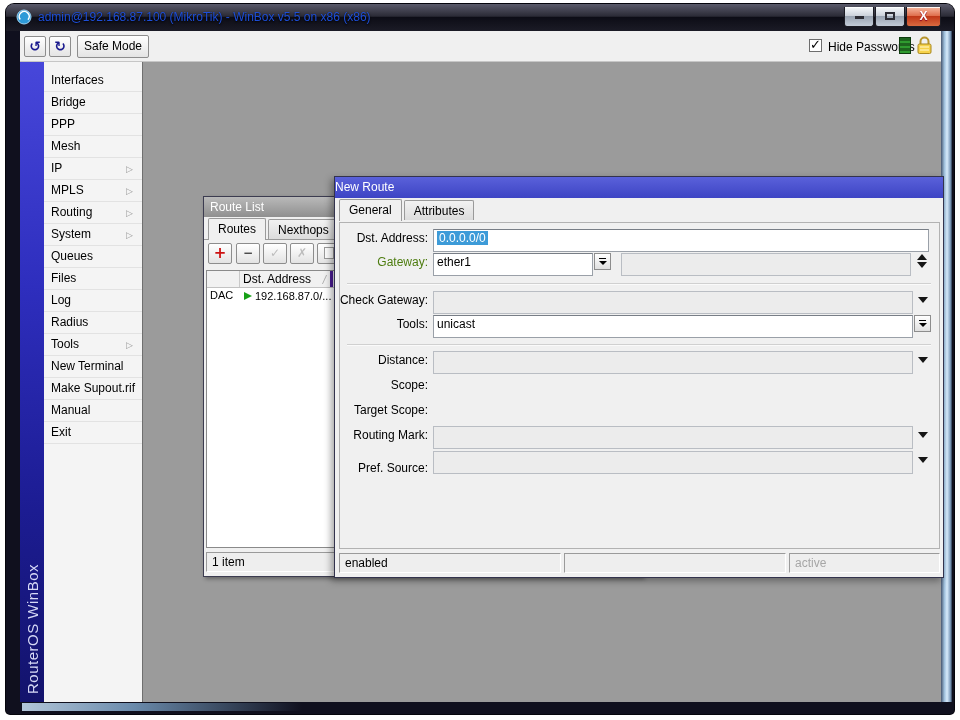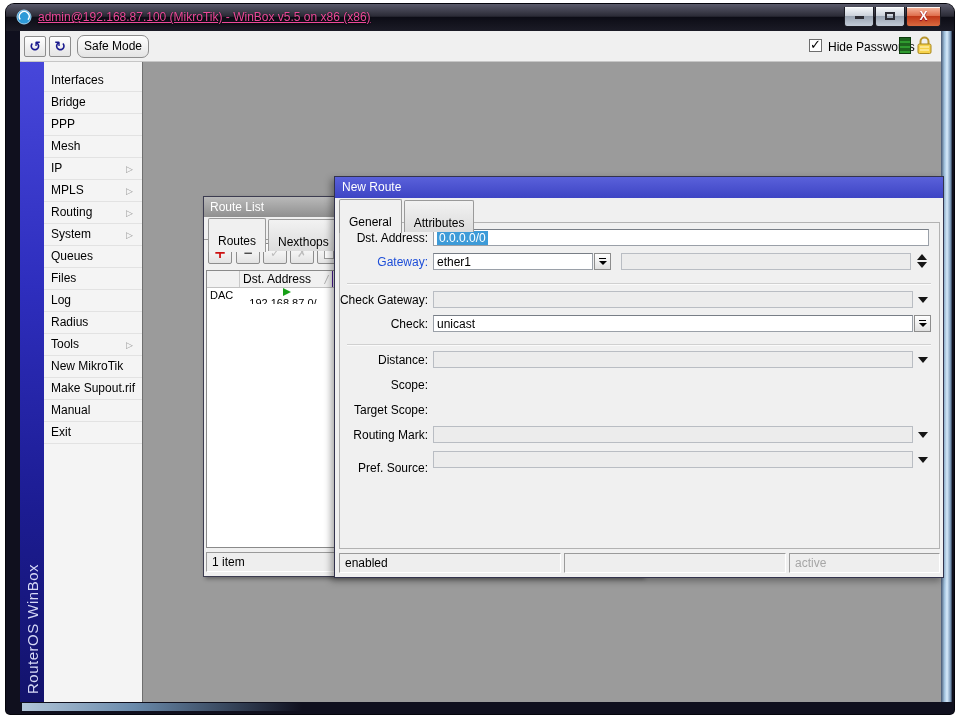--- a/index.html
+++ b/index.html
@@ -6,40 +6,40 @@
   body { width:960px; height:720px; position:relative; background:#fff;
          font-family:"Liberation Sans", sans-serif; font-size:12px; color:#000; overflow:hidden; }
   .abs { position:absolute; }
   .glyph { font-family:"DejaVu Sans", sans-serif; }
 
   
   .win-frame { left:6px; top:4px; width:948px; height:710px; background:#10101e;
                border-radius:8px 8px 4px 4px; box-shadow:0 0 0 1px #05050c, inset 0 1px 0 rgba(255,255,255,.28); }
   .titlebar { left:6px; top:4px; width:948px; height:27px; border-radius:8px 8px 0 0;
               background:linear-gradient(180deg,#5a5a6a,#2b2b36 45%,#0d0d16 50%,#1b1b26); }
-  .win-title { left:38px; top:10px; color:#ec4899; text-shadow:0 1px 2px #000; white-space:nowrap;text-decoration:underline; }
+  .win-title { left:38px; top:10px; color:#1d4ed8; text-shadow:0 1px 2px #000; white-space:nowrap; }
   .logo { left:16px; top:9px; }
   .cap-btn { top:7px; height:20px; border:1px solid #1c1c24; border-top:none; border-radius:0 0 3px 3px;
              background:linear-gradient(180deg,#f7f9fb,#cdd3dc 45%,#9aa4b2 50%,#c3ccd8);
              box-shadow:inset 0 1px 0 rgba(255,255,255,.9); text-align:center; }
   .btn-min { left:844px; width:30px; } .btn-max { left:875px; width:30px; }
   .btn-close { left:906px; width:35px;
              background:linear-gradient(180deg,#f7b9a2,#e0714f 45%,#c03818 50%,#d96a40); }
   .minbar { display:inline-block; width:9px; height:3px; background:#2b2b33; margin-top:9px; }
   .maxbox { display:inline-block; width:10px; height:8px; border:2px solid #2b2b33; margin-top:5px; }
   .xglyph { color:#fff; font-weight:bold; font-size:12px; line-height:18px; text-shadow:0 1px 1px #802; }
 
   
   .toolbar { left:20px; top:31px; width:921px; height:31px; background:#f0f0f0; border-bottom:1px solid #c6c6c6; }
   .tb-btn { position:absolute; border:1px solid #8d8d8d; background:linear-gradient(#ffffff,#e4e4e4);
             border-radius:2px; text-align:center; cursor:default; }
   .undo-btn { left:4px; top:5px; width:22px; height:21px; }
   .redo-btn { left:29px; top:5px; width:22px; height:21px; }
   .uglyph { color:#1a1a8e; font-size:14px; line-height:19px; font-weight:bold; }
-  .safe-btn { left:57px; top:4px; width:72px; height:23px; line-height:21px;border-radius:7px; }
+  .safe-btn { left:57px; top:4px; width:72px; height:23px; line-height:21px; }
   .hp-box { left:789px; top:8px; width:13px; height:13px; background:#fff; border:1px solid #6e6e6e; }
   .hp-box span { position:absolute; left:0px; top:-3px; font-size:13px; }
   .hp-label { left:808px; top:9px; }
   .signal-icon { left:879px; top:6px; width:12px; height:17px; border:1px solid #0e3c0e;
                  background:repeating-linear-gradient(180deg,#1e641e 0 3px,#2f9b2f 3px 5px); }
   .lock-icon { left:896px; top:5px; }
 
   
   .brand-strip { left:20px; top:62px; width:24px; height:640px;
                  background:linear-gradient(180deg,#4747da 0%,#2e2ebe 35%,#1c1c92 70%,#13136c 100%);
@@ -52,26 +52,26 @@
                position:relative; background:#f4f4f4; }
   .menu-item .sub { position:absolute; right:9px; top:1px; color:#9a9a9a; font-size:9px; }
 
   .workspace { left:143px; top:62px; width:798px; height:640px; background:#9b9b9b; }
   .right-border { left:941px; top:31px; width:11px; height:671px;
                   background:linear-gradient(90deg,#46566f,#9dbeda 30%,#d8ecfc 55%,#7e9cbc 85%,#2b3950); }
   .bottom-glow { left:22px; top:703px; width:280px; height:8px; opacity:.85;
                  background:linear-gradient(90deg,#cfe6fa,#7aa0c4 40%,rgba(16,16,30,0)); }
 
   
-  .tab { display:inline-block; margin-right:2px; padding:15px 9px 2px; border:1px solid #9a9a9a; border-bottom:none;
+  .tab { display:inline-block; margin-right:2px; padding:3px 9px 2px; border:1px solid #9a9a9a; border-bottom:none;
          border-radius:2px 2px 0 0; background:linear-gradient(#f2f2f2,#dcdcdc); position:relative; top:2px; }
   .tab.active { background:#f0f0f0; top:1px; padding-bottom:4px; z-index:3; }
   .icon-btn { position:absolute; top:3px; width:24px; height:21px; border:1px solid #8d8d8d;
               background:linear-gradient(#ffffff,#e3e3e3); border-radius:2px; text-align:center; line-height:19px; }
-  .fld { position:absolute; height:17px; line-height:15px; padding:1px 0 0 3px; background:#fff;
+  .fld { position:absolute; height:23px; line-height:15px; padding:1px 0 0 3px; background:#fff;
          border:1px solid #9aa0a8; border-top-color:#787e86; overflow:hidden; white-space:nowrap; }
   .fld.dis { background:#ececec; border-color:#b9bdc3; }
   .darr { position:absolute; width:0; height:0; border-left:5px solid transparent;
           border-right:5px solid transparent; border-top:6px solid #151515; }
   .combo { position:absolute; width:17px; height:17px; border:1px solid #8d8d8d;
            background:linear-gradient(#ffffff,#e0e0e0); }
   .cg-bar { width:7px; height:1px; background:#000; margin:4px auto 2px; }
   .cg-tri { width:0; height:0; border-left:4px solid transparent; border-right:4px solid transparent;
             border-top:4px solid #000; margin:0 auto; }
   .spin-up { width:0; height:0; border-left:5px solid transparent; border-right:5px solid transparent;
@@ -89,41 +89,41 @@
   .rl-tabs { height:23px; padding-left:4px; border-bottom:1px solid #9a9a9a; position:relative; z-index:2; }
   .rl-toolbar { position:relative; height:27px; }
   .add-glyph { color:#cc1111; font-weight:bold; font-size:15px; line-height:18px; }
   .rem-glyph { color:#444; font-weight:bold; }
   .dim-glyph { color:#bcbcbc; font-weight:bold; }
   .clip { width:10px; height:12px; border:1px solid #9a9a9a; margin:3px auto; background:#fdfdfd; }
   .rl-table { position:absolute; left:2px; top:73px; width:434px; height:278px; background:#fff;
               border:1px solid #8a8a8a; }
   .rl-head { display:flex; height:17px; background:#f1f1f1; border-bottom:1px solid #c2c2c2; line-height:16px; }
   .rl-hc1 { width:33px; border-right:1px solid #c9c9c9; }
-  .rl-hc2 { width:93px; border-right:1px solid #4c1d95; padding-left:3px; position:relative; }
+  .rl-hc2 { width:93px; border-right:3px solid #4c1d95; padding-left:3px; position:relative; }
   .rl-hc3 { flex:1; }
   .sort { position:absolute; right:4px; top:1px; color:#aaa; font-size:10px; font-style:italic; }
   .rl-row { display:flex; height:16px; line-height:15px; font-size:11px; }
   .rl-c1 { width:33px; padding-left:3px; }
-  .rl-c2 { width:93px; padding-left:2px; display:flex; align-items:center; overflow:hidden; white-space:nowrap;flex-direction:column; }
+  .rl-c2 { width:93px; padding-left:2px; display:flex; align-items:center; overflow:hidden; white-space:nowrap; }
   .flag { width:0; height:0; border-left:8px solid #17a017; border-top:4px solid transparent;
           border-bottom:4px solid transparent; margin:0 3px 0 2px; flex:none; }
   .rl-status1 { left:2px; top:355px; width:132px; }
   .rl-status2 { left:132px; top:355px; width:305px; }
 
   
   .new-route { left:334px; top:176px; width:610px; height:402px; background:#f0f0f0;
                border:1px solid #33334d; z-index:2; box-shadow:-3px 3px 7px rgba(0,0,0,.35); }
-  .nr-title { height:21px; line-height:21px; padding-left:7px; color:#fff;
+  .nr-title { height:21px; line-height:21px; color:#fff;
               background:linear-gradient(180deg,#5a61da,#3d44c4); }
   .nr-tabs { height:23px; padding-left:4px; position:relative; z-index:2; }
   .nr-page { position:absolute; left:4px; top:45px; width:601px; height:327px;
              border:1px solid #b2b2b2; background:#f0f0f0; }
   .flabel { position:absolute; left:0; width:93px; text-align:right; white-space:nowrap; }
-  .blue-label { color:#1d4ed8; }
+  .blue-label { color:#4d7c0f; }
   .sep { position:absolute; left:12px; width:584px; height:2px;
          border-top:1px solid #d0d0d0; border-bottom:1px solid #fafafa; }
   .sel { background:#3d9bd8; color:#fff; padding:0 2px; }
   .nr-st1 { left:4px; top:376px; width:222px; }
   .nr-st2 { left:229px; top:376px; width:222px; }
   .nr-st3 { left:454px; top:376px; width:151px; color:#a6a6a6; }
 </style>
 </head>
 <body>
 
@@ -165,21 +165,21 @@
   <div class="menu-item"><span>Mesh</span></div>
   <div class="menu-item"><span>IP</span><span class="sub glyph">▷</span></div>
   <div class="menu-item"><span>MPLS</span><span class="sub glyph">▷</span></div>
   <div class="menu-item"><span>Routing</span><span class="sub glyph">▷</span></div>
   <div class="menu-item"><span>System</span><span class="sub glyph">▷</span></div>
   <div class="menu-item"><span>Queues</span></div>
   <div class="menu-item"><span>Files</span></div>
   <div class="menu-item"><span>Log</span></div>
   <div class="menu-item"><span>Radius</span></div>
   <div class="menu-item"><span>Tools</span><span class="sub glyph">▷</span></div>
-  <div class="menu-item"><span>New MikroTik</span></div>
+  <div class="menu-item"><span>New Terminal</span></div>
   <div class="menu-item"><span>Make Supout.rif</span></div>
   <div class="menu-item"><span>Manual</span></div>
   <div class="menu-item"><span>Exit</span></div>
 </div>
 
 <div class="abs workspace"></div>
 
 <div class="abs route-list">
   <div class="rl-title">Route List</div>
   <div class="rl-tabs">
@@ -233,21 +233,21 @@
       <div class="spin-up"></div>
       <div class="spin-dn"></div>
     </div>
 
   <div class="sep" style="top:106px"></div>
 
   <span class="flabel" style="top:116px">Check Gateway:</span>
   <div class="fld dis" style="left:98px; top:114px; width:480px"></div>
   <div class="darr" style="left:583px; top:120px"></div>
 
-  <span class="flabel" style="top:140px">Check:</span>
+  <span class="flabel" style="top:140px">Tools:</span>
   <div class="fld" style="left:98px; top:138px; width:480px">unicast</div>
   <div class="combo" style="left:579px; top:138px">
       <div class="cg-bar"></div>
       <div class="cg-tri"></div>
     </div>
 
   <div class="sep" style="top:167px"></div>
 
   <span class="flabel" style="top:176px">Distance:</span>
   <div class="fld dis" style="left:98px; top:174px; width:480px"></div>

